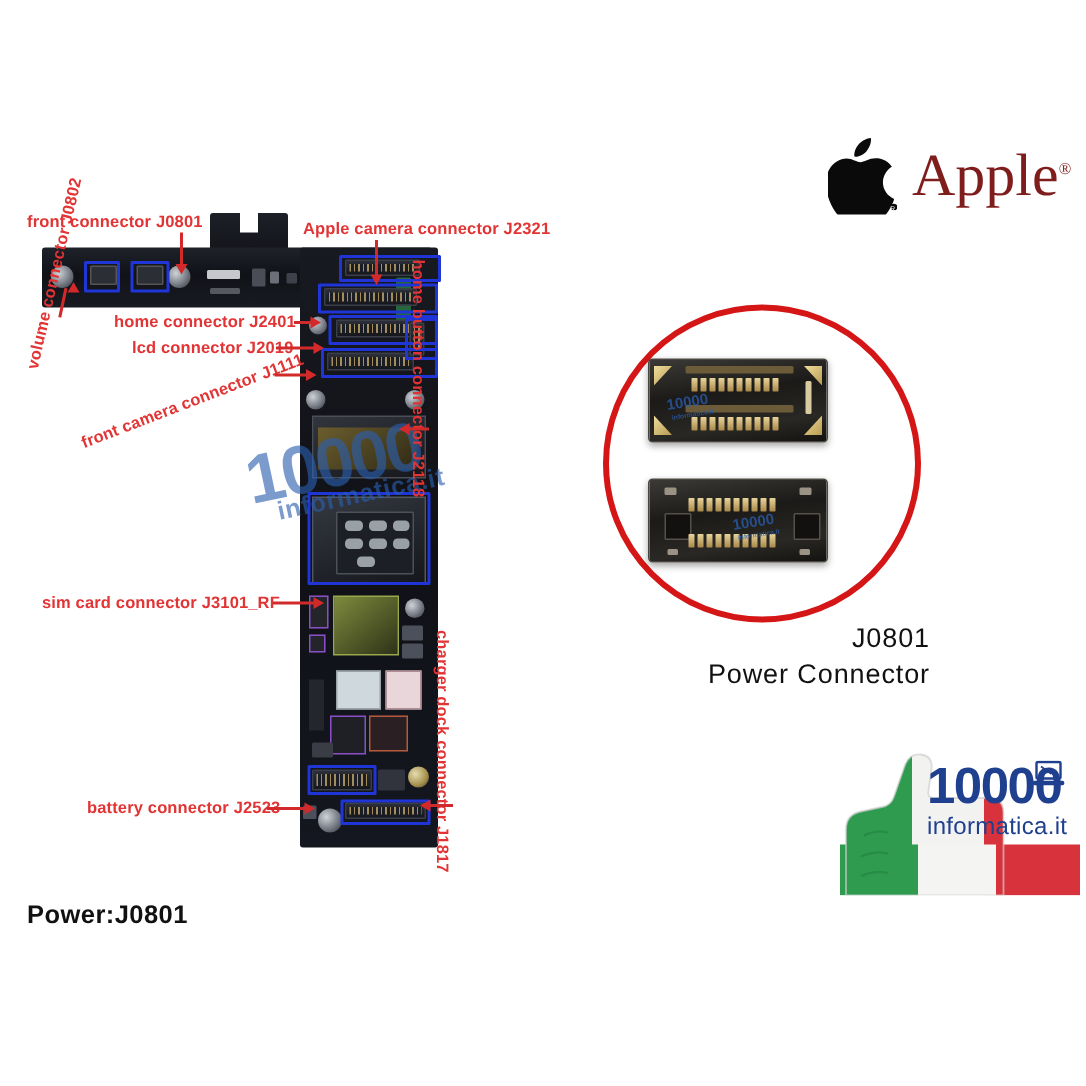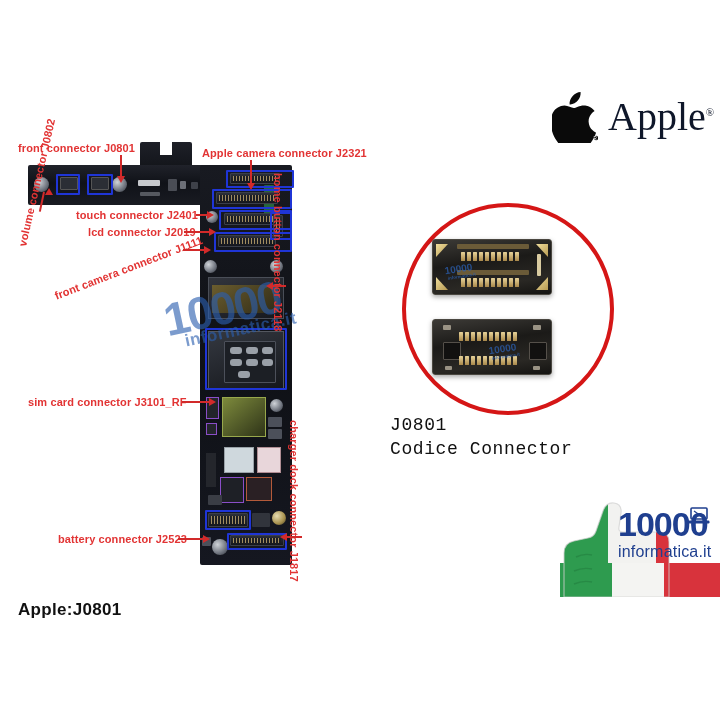--- a/index.html
+++ b/index.html
@@ -6,21 +6,21 @@
   body{
     width:724px;height:724px;background:#ffffff;
     font-family:"Liberation Sans", sans-serif;
     overflow:hidden;position:relative;
   }
   #stage{position:absolute;left:0;top:0;width:724px;height:724px;background:#fff;}
 
   
   .apple-block{position:absolute;left:552px;top:86px;width:150px;height:62px;display:flex;align-items:center;gap:10px;}
   .apple-mark{width:46px;height:52px;position:relative;flex:0 0 auto;}
-  .apple-word{font-family:"Liberation Serif", serif;font-size:40px;color:#0f172a;letter-spacing:0px;line-height:1;position:relative;}
+  .apple-word{font-family:"Liberation Serif", serif;font-size:40px;color:#7f1d1d;letter-spacing:0px;line-height:1;position:relative;}
   .apple-word .reg{font-size:11px;vertical-align:super;}
 
   
   .pcb-wrap{position:absolute;left:10px;top:140px;width:320px;height:430px;}
   .board{position:absolute;background:#14161c;}
   .board-top{left:18px;top:25px;width:260px;height:40px;border-radius:2px;
      background:linear-gradient(180deg,#20222a 0%,#101218 45%,#191b22 100%);}
   .board-tab{left:130px;top:2px;width:52px;height:28px;
      background:linear-gradient(180deg,#1e2028 0%,#121419 100%);border-radius:2px 2px 0 0;}
   .board-tab-notch{position:absolute;left:150px;top:2px;width:12px;height:13px;background:#fff;}
@@ -66,22 +66,22 @@
   .tab{position:absolute;width:12px;height:13px;background:linear-gradient(135deg,#f0de9c,#b79a52);}
   .tab.tl{clip-path:polygon(0 0,100% 0,0 100%);}
   .tab.tr{clip-path:polygon(100% 0,100% 100%,0 0);}
   .tab.bl{clip-path:polygon(0 0,0 100%,100% 100%);}
   .tab.br{clip-path:polygon(100% 0,100% 100%,0 100%);}
   .notch{position:absolute;background:#0a0a09;border-radius:1px;}
   .wm-part{position:absolute;font-family:"Liberation Sans",sans-serif;color:#2b5fb0;opacity:.75;
      font-size:10px;font-weight:700;transform:rotate(-9deg);line-height:1;pointer-events:none;}
   .wm-part .sub{display:block;font-size:4.5px;margin-left:2px;margin-top:1px;}
 
-  .caption{position:absolute;width:230px;text-align:left;color:#111;
-     font-family:Liberation Mono, monospace;font-size:18px;letter-spacing:.6px;}
+  .caption{position:absolute;width:230px;text-align:right;color:#111;
+     font-family:Liberation Sans, sans-serif;font-size:18px;letter-spacing:.6px;}
 
   
   .code{position:absolute;left:18px;top:600px;font-size:17px;font-weight:700;color:#111;letter-spacing:.3px;}
 
   
   .brand{position:absolute;left:560px;top:485px;width:160px;height:112px;overflow:hidden;background:#fff;}
   .flag{position:absolute;left:0;top:0;width:160px;height:112px;}
   .brand-text{position:absolute;left:58px;top:22px;color:#1f3f8f;line-height:1;}
   .brand-num{font-size:34px;font-weight:700;letter-spacing:-1px;font-family:"Liberation Sans",sans-serif;}
   .brand-sub{font-size:16px;font-weight:400;letter-spacing:.2px;margin-top:3px;font-family:"Liberation Sans",sans-serif;}
@@ -197,21 +197,21 @@
   </div>
 
   <div class="ann" style="left:18px;top:142px;">front connector J0801</div>
   <div class="leader leader-v" style="left:120px;top:155px;height:22px;"></div>
   <div class="arrow arrow-down" style="left:117px;top:176px;"></div>
 
   <div class="ann" style="left:202px;top:147px;">Apple camera connector J2321</div>
   <div class="leader leader-v" style="left:250px;top:160px;height:24px;"></div>
   <div class="arrow arrow-down" style="left:247px;top:183px;"></div>
 
-  <div class="ann" style="left:76px;top:209px;">touch connector J2401</div>
+  <div class="ann" style="left:76px;top:209px;">home connector J2401</div>
   <div class="leader leader-h" style="left:196px;top:214px;width:12px;"></div>
   <div class="arrow arrow-right" style="left:207px;top:211px;"></div>
 
   <div class="ann" style="left:88px;top:226px;">lcd connector J2019</div>
   <div class="leader leader-h" style="left:184px;top:231px;width:26px;"></div>
   <div class="arrow arrow-right" style="left:209px;top:228px;"></div>
 
   <div class="ann" style="left:55px;top:290px;transform:rotate(-21deg);transform-origin:left center;">front camera connector J1111</div>
   <div class="leader leader-h" style="left:183px;top:249px;width:22px;"></div>
   <div class="arrow arrow-right" style="left:204px;top:246px;"></div>
@@ -308,24 +308,24 @@
       </div>
       <div class="notch" style="left:12px;bottom:4px;width:7px;height:4px;background:#9a9384;"></div>
       <div class="notch" style="left:100px;bottom:4px;width:7px;height:4px;background:#9a9384;"></div>
       <div class="wm-part" style="left:56px;top:24px;">
         <span>10000</span>
         <span class="sub">informatica.it</span>
       </div>
     </div>
 
     <div class="caption" style="left:0;top:220px;">J0801</div>
-    <div class="caption" style="left:0;top:244px;">Codice Connector</div>
+    <div class="caption" style="left:0;top:244px;">Power Connector</div>
   </div>
 
-  <div class="code">Apple:J0801</div>
+  <div class="code">Power:J0801</div>
 
   <div class="brand">
     <svg class="flag" viewBox="0 0 160 112" aria-hidden="true">
       <defs>
         <clipPath id="thumbclip">
           <path d="M4 112 L4 68 q0-10 10-12 l14-3 q6-1 8-7 l7-20 q3-9 11-8 q8 1 7 10 l-2 14 q-1 5 4 5 l36 0 q10 0 10 10 l0 55 Z"></path>
         </clipPath>
       </defs>
 
       <rect x="0" y="0" width="160" height="112" fill="#ffffff"></rect>

